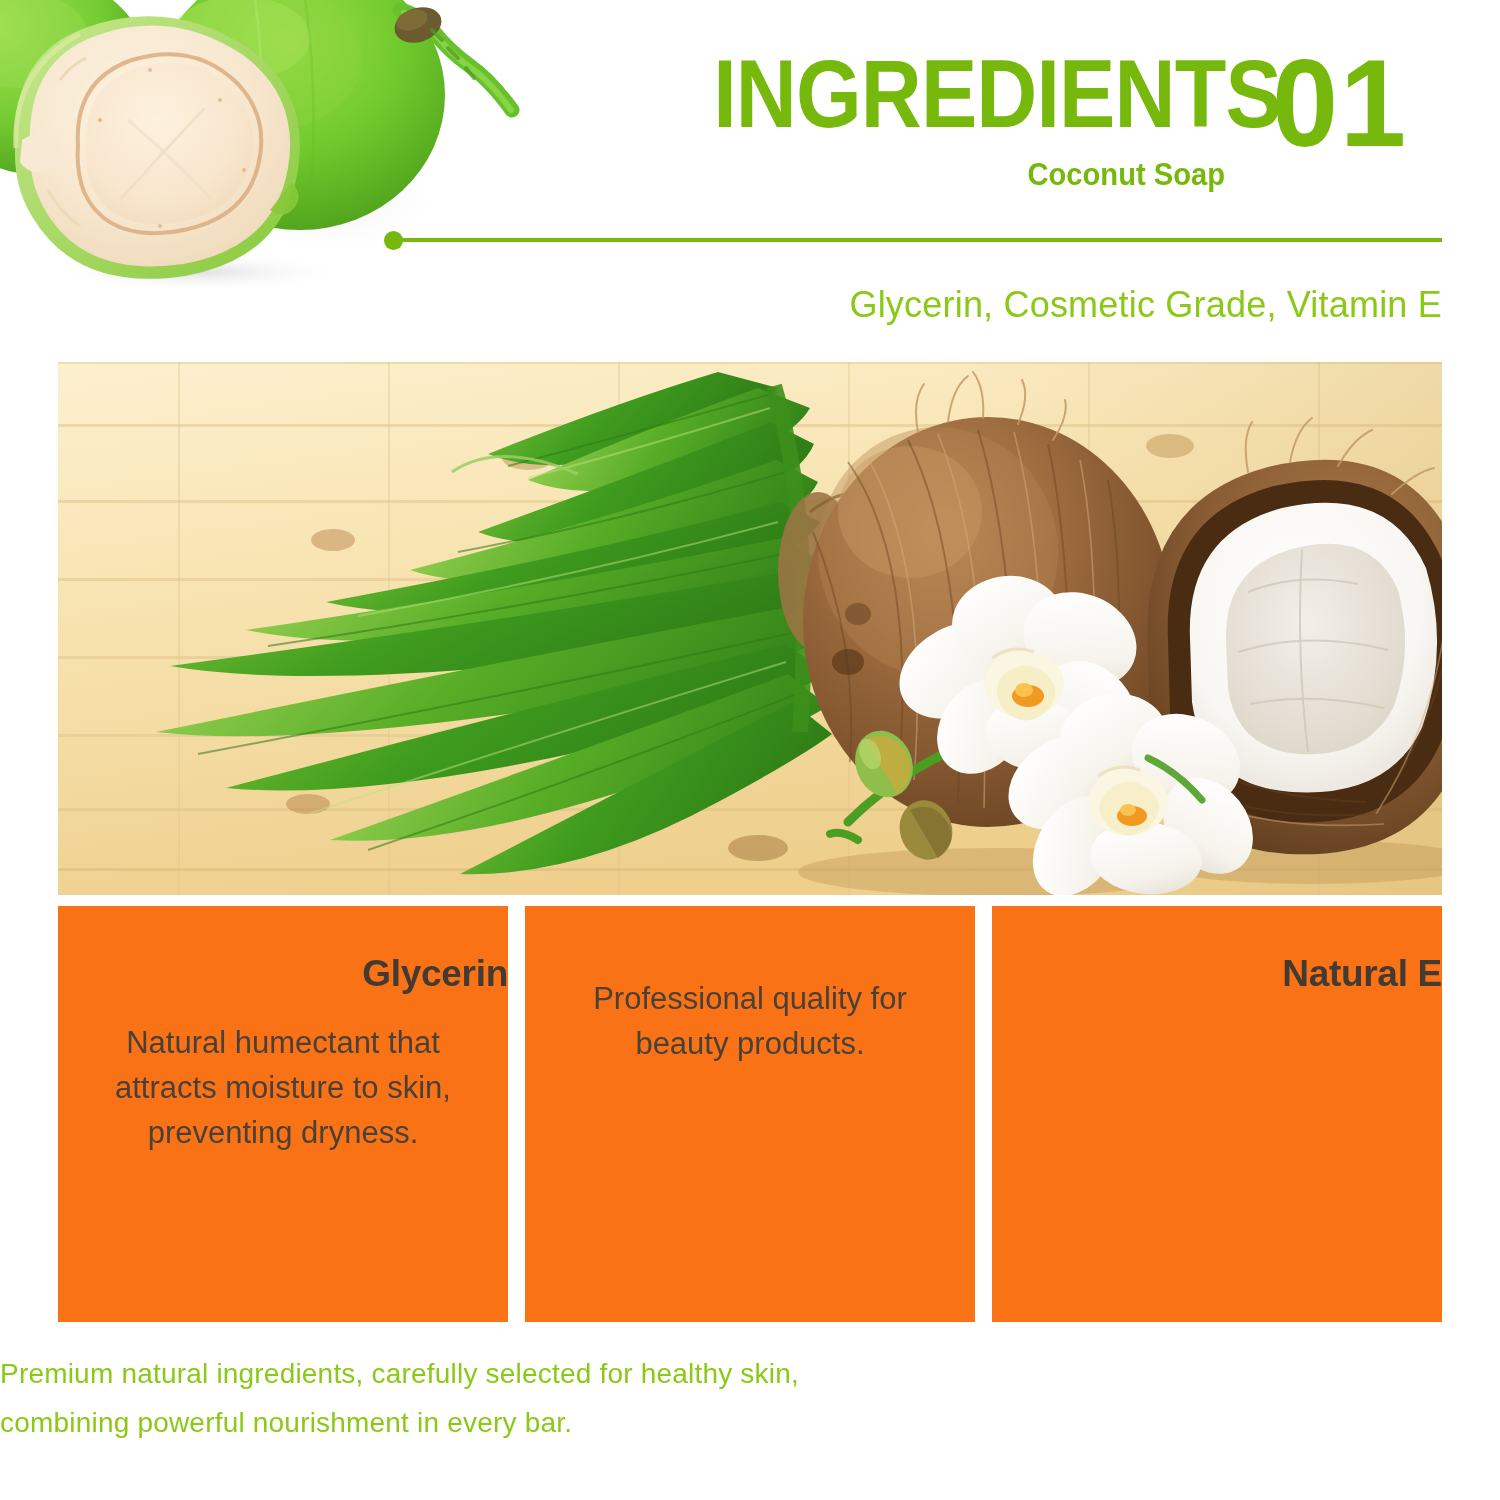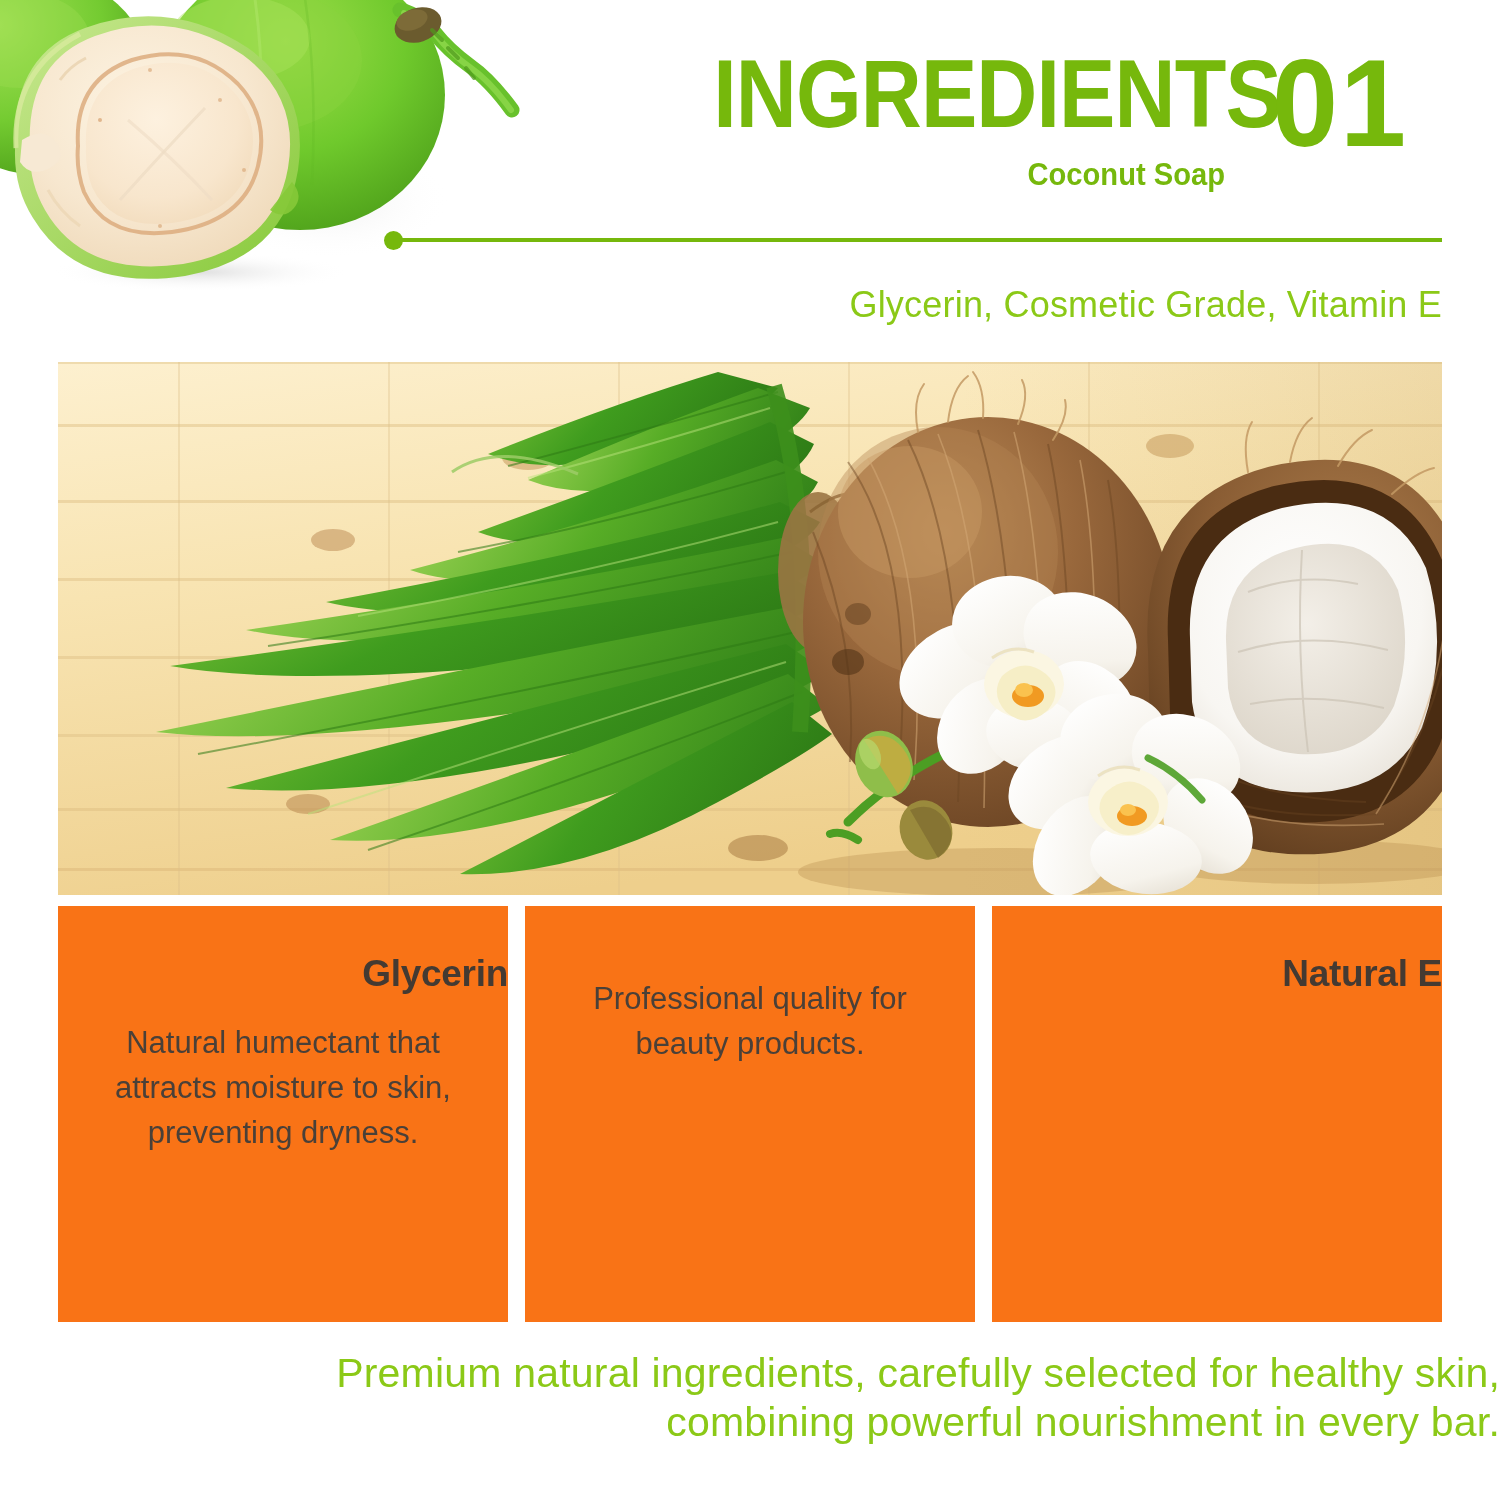--- a/index.html
+++ b/index.html
@@ -146,22 +146,22 @@
     text-align: center;
     padding: 0 26px;
     font-weight: 400;
   }
 
   
   .footer {
     position: absolute;
     left: 0; top: 1349px;
     width: 1500px;
-    text-align: right;
-    font-size: 41px;
+    text-align: left;
+    font-size: 28px;
     line-height: 49px;
     color: #8bc917;
     letter-spacing: 0.2px;
   }
   .footer-line { display: block; }
 </style>
 </head>
 <body>
 
 <div class="coconut-corner">

